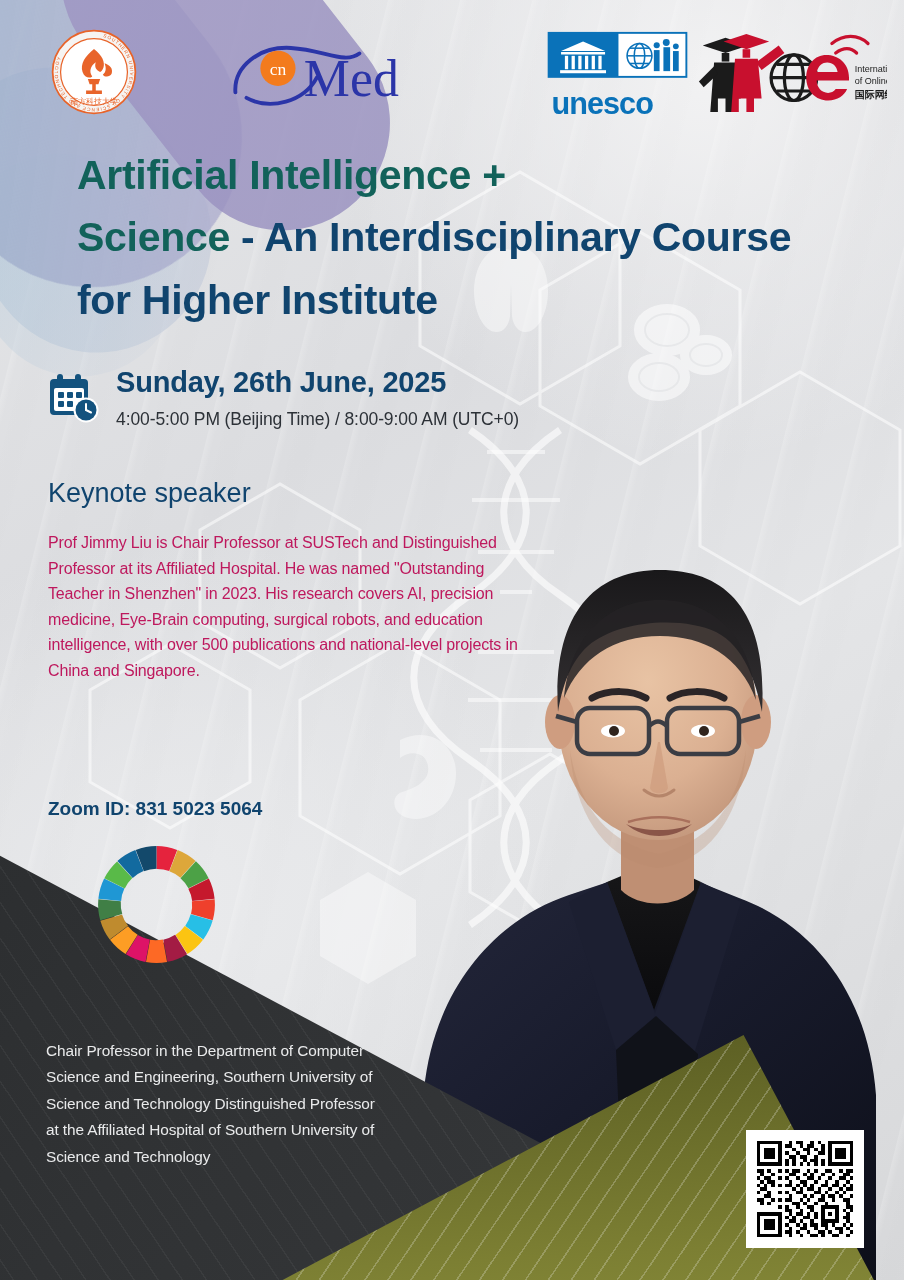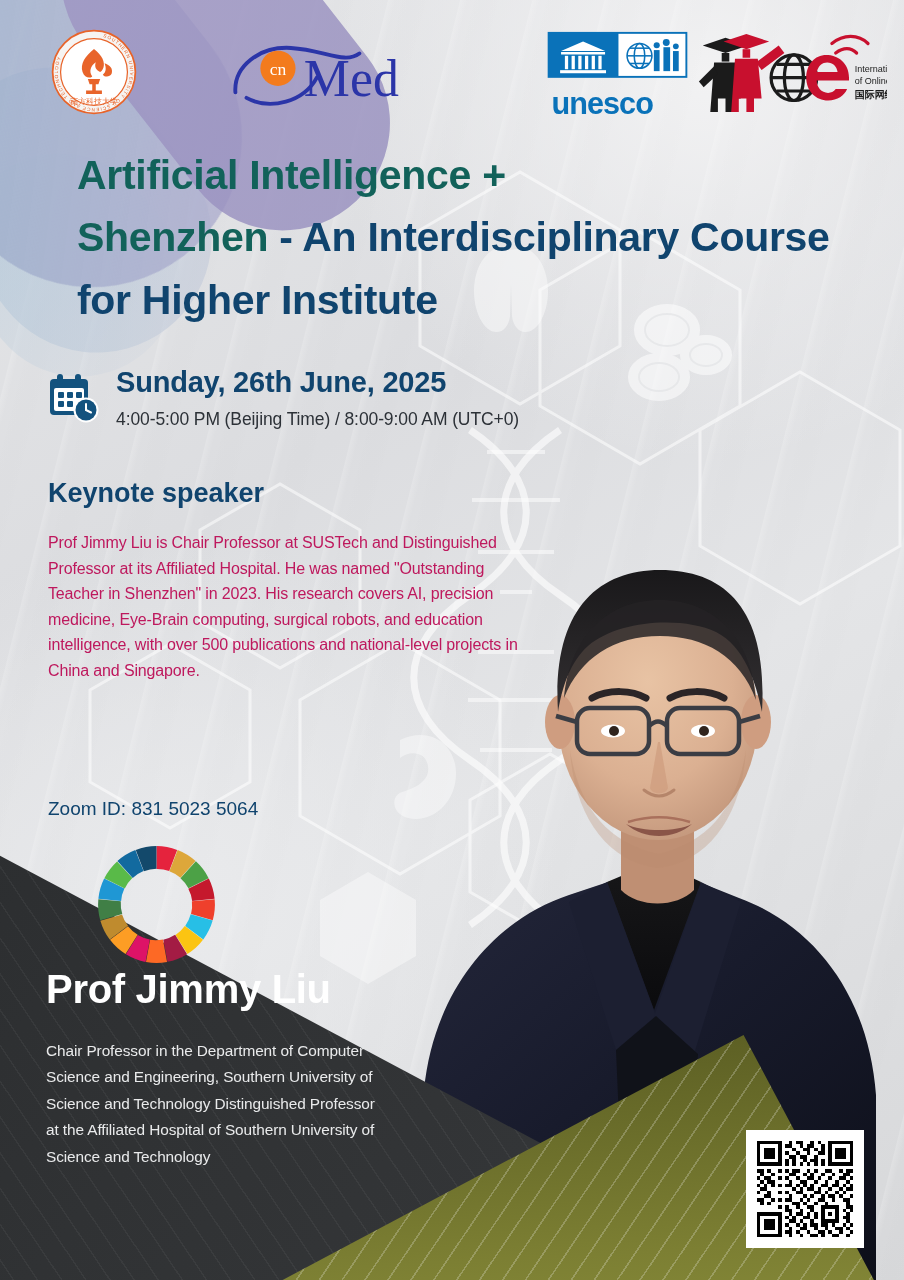--- a/index.html
+++ b/index.html
@@ -60,26 +60,26 @@
   }
   .t-green{color:#12625a;}
   .t-navy{color:#10446e;text-align:right;}
   
   .date-row{position:absolute;left:48px;top:366px;display:flex;align-items:flex-start;}
   .cal-icon{width:52px;height:52px;margin-top:6px;flex:0 0 52px;}
   .date-text{margin-left:16px;}
   .date-main{font-size:29px;font-weight:bold;color:#10446e;letter-spacing:-.2px;line-height:1.15;}
   .date-sub{font-size:17.5px;color:#2c3137;margin-top:10px;letter-spacing:-.1px;}
   
-  .keynote-h{position:absolute;left:48px;top:478px;font-size:27px;font-weight:bold;color:#10446e;}
+  .keynote-h{position:absolute;left:48px;top:478px;font-size:27px;font-weight:normal;color:#10446e;}
   .bio{
     position:absolute;left:48px;top:530px;width:470px;
     font-size:16px;line-height:1.60;color:#be185d;letter-spacing:-.15px;
   }
-  .zoom-id{position:absolute;left:48px;top:798px;font-size:19px;font-weight:normal;color:#10446e;}
+  .zoom-id{position:absolute;left:48px;top:798px;font-size:19px;font-weight:bold;color:#10446e;}
   
   .photo-wrap{position:absolute;right:0;bottom:0;width:540px;height:830px;overflow:hidden;}
   
   .dark-diag{
     position:absolute;left:-180px;top:760px;width:1100px;height:760px;
     background:
       repeating-linear-gradient(28deg, rgba(255,255,255,.045) 0px, rgba(255,255,255,.045) 1.4px, rgba(255,255,255,0) 1.4px, rgba(255,255,255,0) 20px),
       linear-gradient(100deg,#2a2c2e 0%,#303234 40%,#37393b 100%);
     transform:rotate(28deg);transform-origin:left top;
   }
@@ -341,21 +341,21 @@
         <path d="M142 16 C 154 6, 170 6, 180 16"></path>
       </g>
       <text x="166" y="46" font-size="9.5" fill="#1b1b1b" font-family="'Liberation Sans',sans-serif">International Institute</text>
       <text x="166" y="59" font-size="9.5" fill="#1b1b1b" font-family="'Liberation Sans',sans-serif">of Online Education</text>
       <text x="166" y="73" font-size="10.5" font-weight="bold" fill="#1b1b1b" font-family="'Liberation Serif',serif">国际网络教育学院</text>
     </svg>
   </div>
 
   <div class="title">
     <span class="t-green">Artificial Intelligence +</span><br>
-    <span class="t-green">Shenzhen</span><span class="t-navy"> - An Interdisciplinary Course</span><br>
+    <span class="t-green">Science</span><span class="t-navy"> - An Interdisciplinary Course</span><br>
     <span class="t-navy">for Higher Institute</span>
   </div>
 
   <div class="date-row">
     <svg class="cal-icon" viewBox="0 0 52 52">
       <rect x="2" y="7" width="38" height="36" rx="4" fill="#13527e"></rect>
       <rect x="6" y="16" width="30" height="23" rx="2" fill="#ffffff"></rect>
       <rect x="9" y="2" width="6" height="11" rx="3" fill="#13527e"></rect>
       <rect x="27" y="2" width="6" height="11" rx="3" fill="#13527e"></rect>
       <g fill="#13527e">
@@ -406,21 +406,20 @@
           <path d="M 0 -46 A 46 46 0 0 1 16.3 -43 L 10.0 -26.4 A 28 28 0 0 0 0 -28 Z" fill="#407f46" transform="rotate(254.4)"></path>
           <path d="M 0 -46 A 46 46 0 0 1 16.3 -43 L 10.0 -26.4 A 28 28 0 0 0 0 -28 Z" fill="#1f97d4" transform="rotate(275.6)"></path>
           <path d="M 0 -46 A 46 46 0 0 1 16.3 -43 L 10.0 -26.4 A 28 28 0 0 0 0 -28 Z" fill="#59ba48" transform="rotate(296.8)"></path>
           <path d="M 0 -46 A 46 46 0 0 1 16.3 -43 L 10.0 -26.4 A 28 28 0 0 0 0 -28 Z" fill="#126a9f" transform="rotate(318)"></path>
           <path d="M 0 -46 A 46 46 0 0 1 16.3 -43 L 10.0 -26.4 A 28 28 0 0 0 0 -28 Z" fill="#13496b" transform="rotate(339.2)"></path>
         </g>
       </g>
     </g>
   </svg>
 
-  <div class="prof-name">Prof Jimmy Liu</div>
   <div class="affil">Chair Professor in the Department of Computer Science and Engineering, Southern University of Science and Technology Distinguished Professor at the Affiliated Hospital of Southern University of Science and Technology</div>
 
   <div class="qr-box">
     <svg viewBox="0 0 29 29" shape-rendering="crispEdges">
       <rect width="29" height="29" fill="#ffffff"></rect>
       <g fill="#000000">
 
         <rect x="1" y="1" width="7" height="1"></rect>
           <rect x="1" y="7" width="7" height="1"></rect>
         <rect x="1" y="1" width="1" height="7"></rect>

